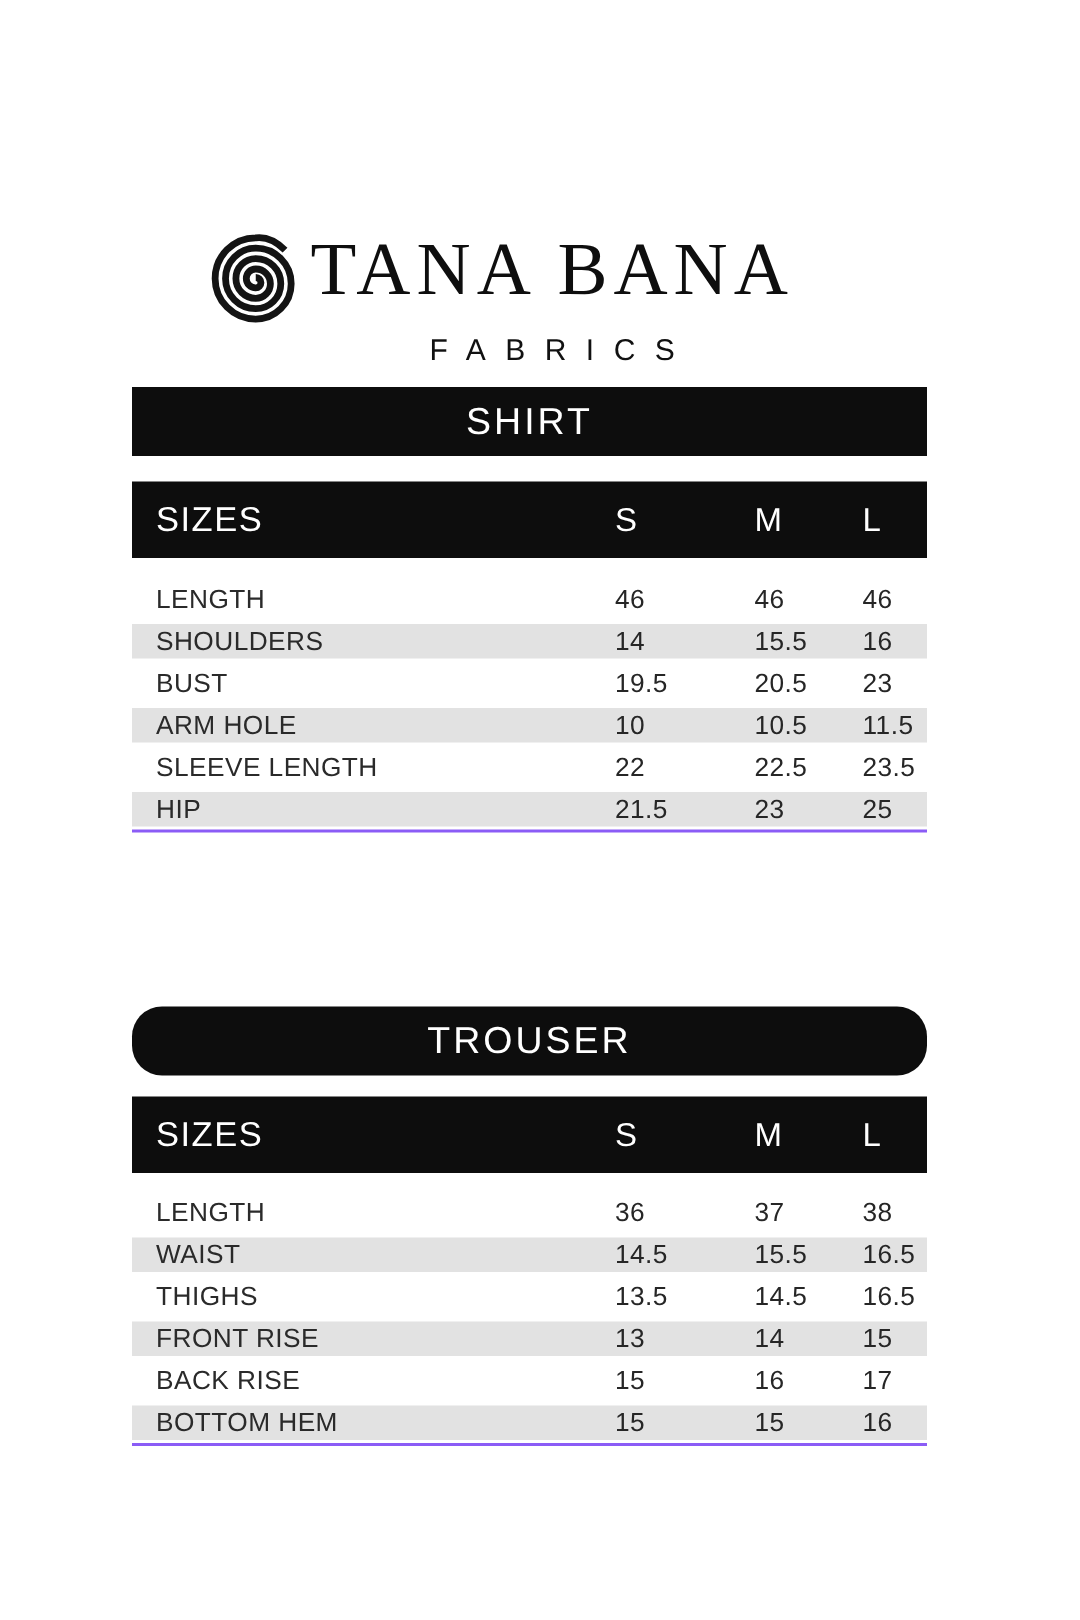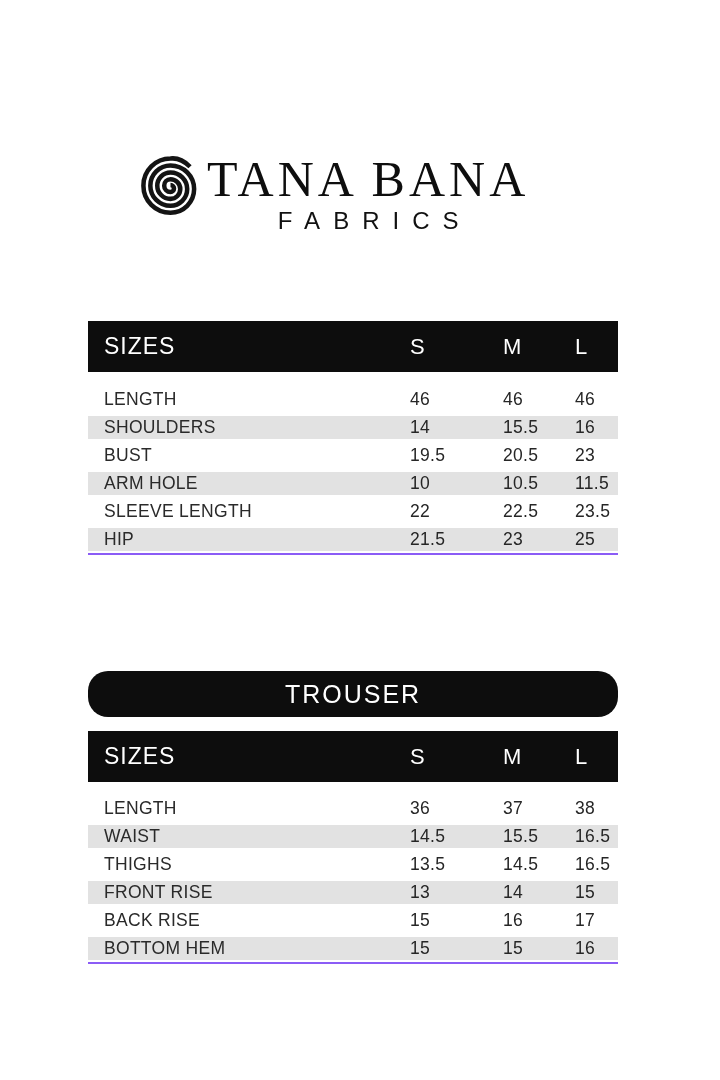--- a/index.html
+++ b/index.html
@@ -10,21 +10,21 @@
 
   
   .logo { position:absolute; top:153px; left:139px; display:flex; align-items:flex-start; gap:5px; }
   .logo svg { display:block; }
   .logo-text { display:flex; flex-direction:column; align-items:center; }
   .brand-name {
     font-family:"Liberation Serif", serif; font-size:50px; line-height:1.05;
     letter-spacing:4px; color:#0e0e0e; white-space:nowrap;
   }
   .brand-sub {
-    font-size:24px; letter-spacing:13px; padding-left:13px; margin-top:1px;
+    font-size:20px; letter-spacing:13px; padding-left:13px; margin-top:17px;
     color:#111111; white-space:nowrap;
   }
 
   
   .bar {
     position:absolute; left:88px; width:530px; background:#0d0d0d; color:#ffffff;
     display:flex; align-items:center; box-sizing:border-box;
   }
   .bar.title { justify-content:center; font-size:25px; letter-spacing:2px; height:46px; }
   .bar.sizes { height:51px; font-size:23px; letter-spacing:1px; padding-left:16px; }
@@ -70,20 +70,23 @@
                  A 10 10 0 0 0 50 61
                  A 5.5 5.5 0 0 0 50 50" fill="none" stroke="#141414" stroke-width="7.2"></path>
       </svg>
     </span>
     <div class="logo-text">
       <div class="brand-name">TANA BANA</div>
       <div class="brand-sub">FABRICS</div>
     </div>
   </header>
 
+  <div class="bar title" id="shirt-title">
+    <span>SHIRT</span>
+  </div>
 
   <div class="bar sizes" id="shirt-sizes">
     <span>SIZES</span>
     <span class="col c1">S</span>
     <span class="col c2">M</span>
     <span class="col c3">L</span>
   </div>
 
   <div class="rows" id="shirt-rows">
     <div class="row">

